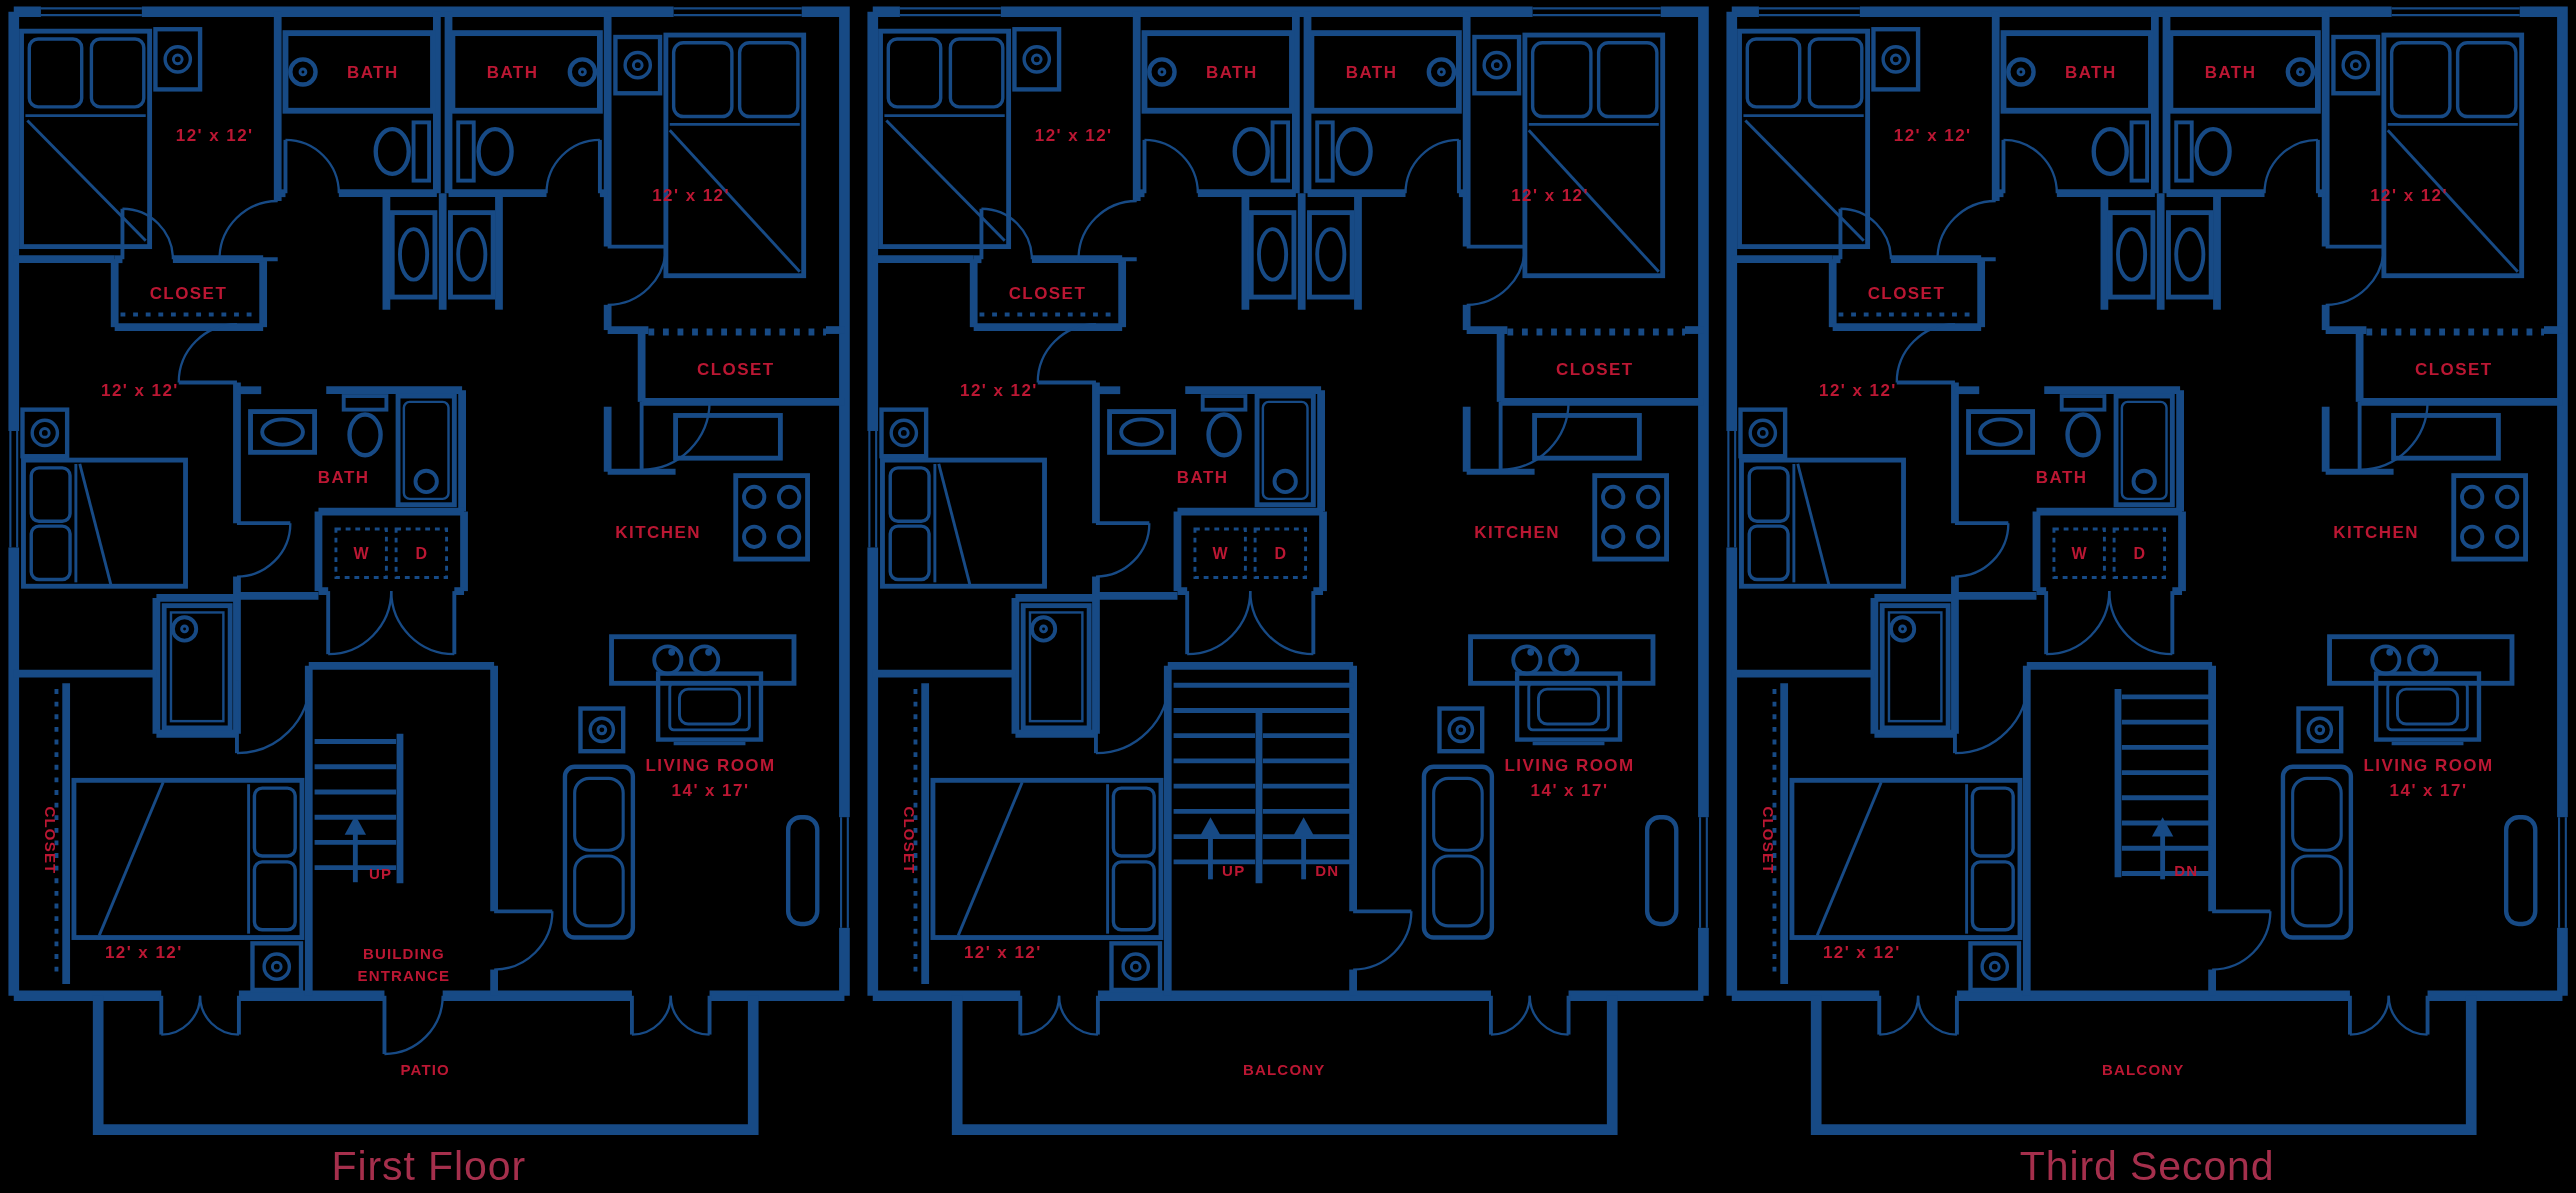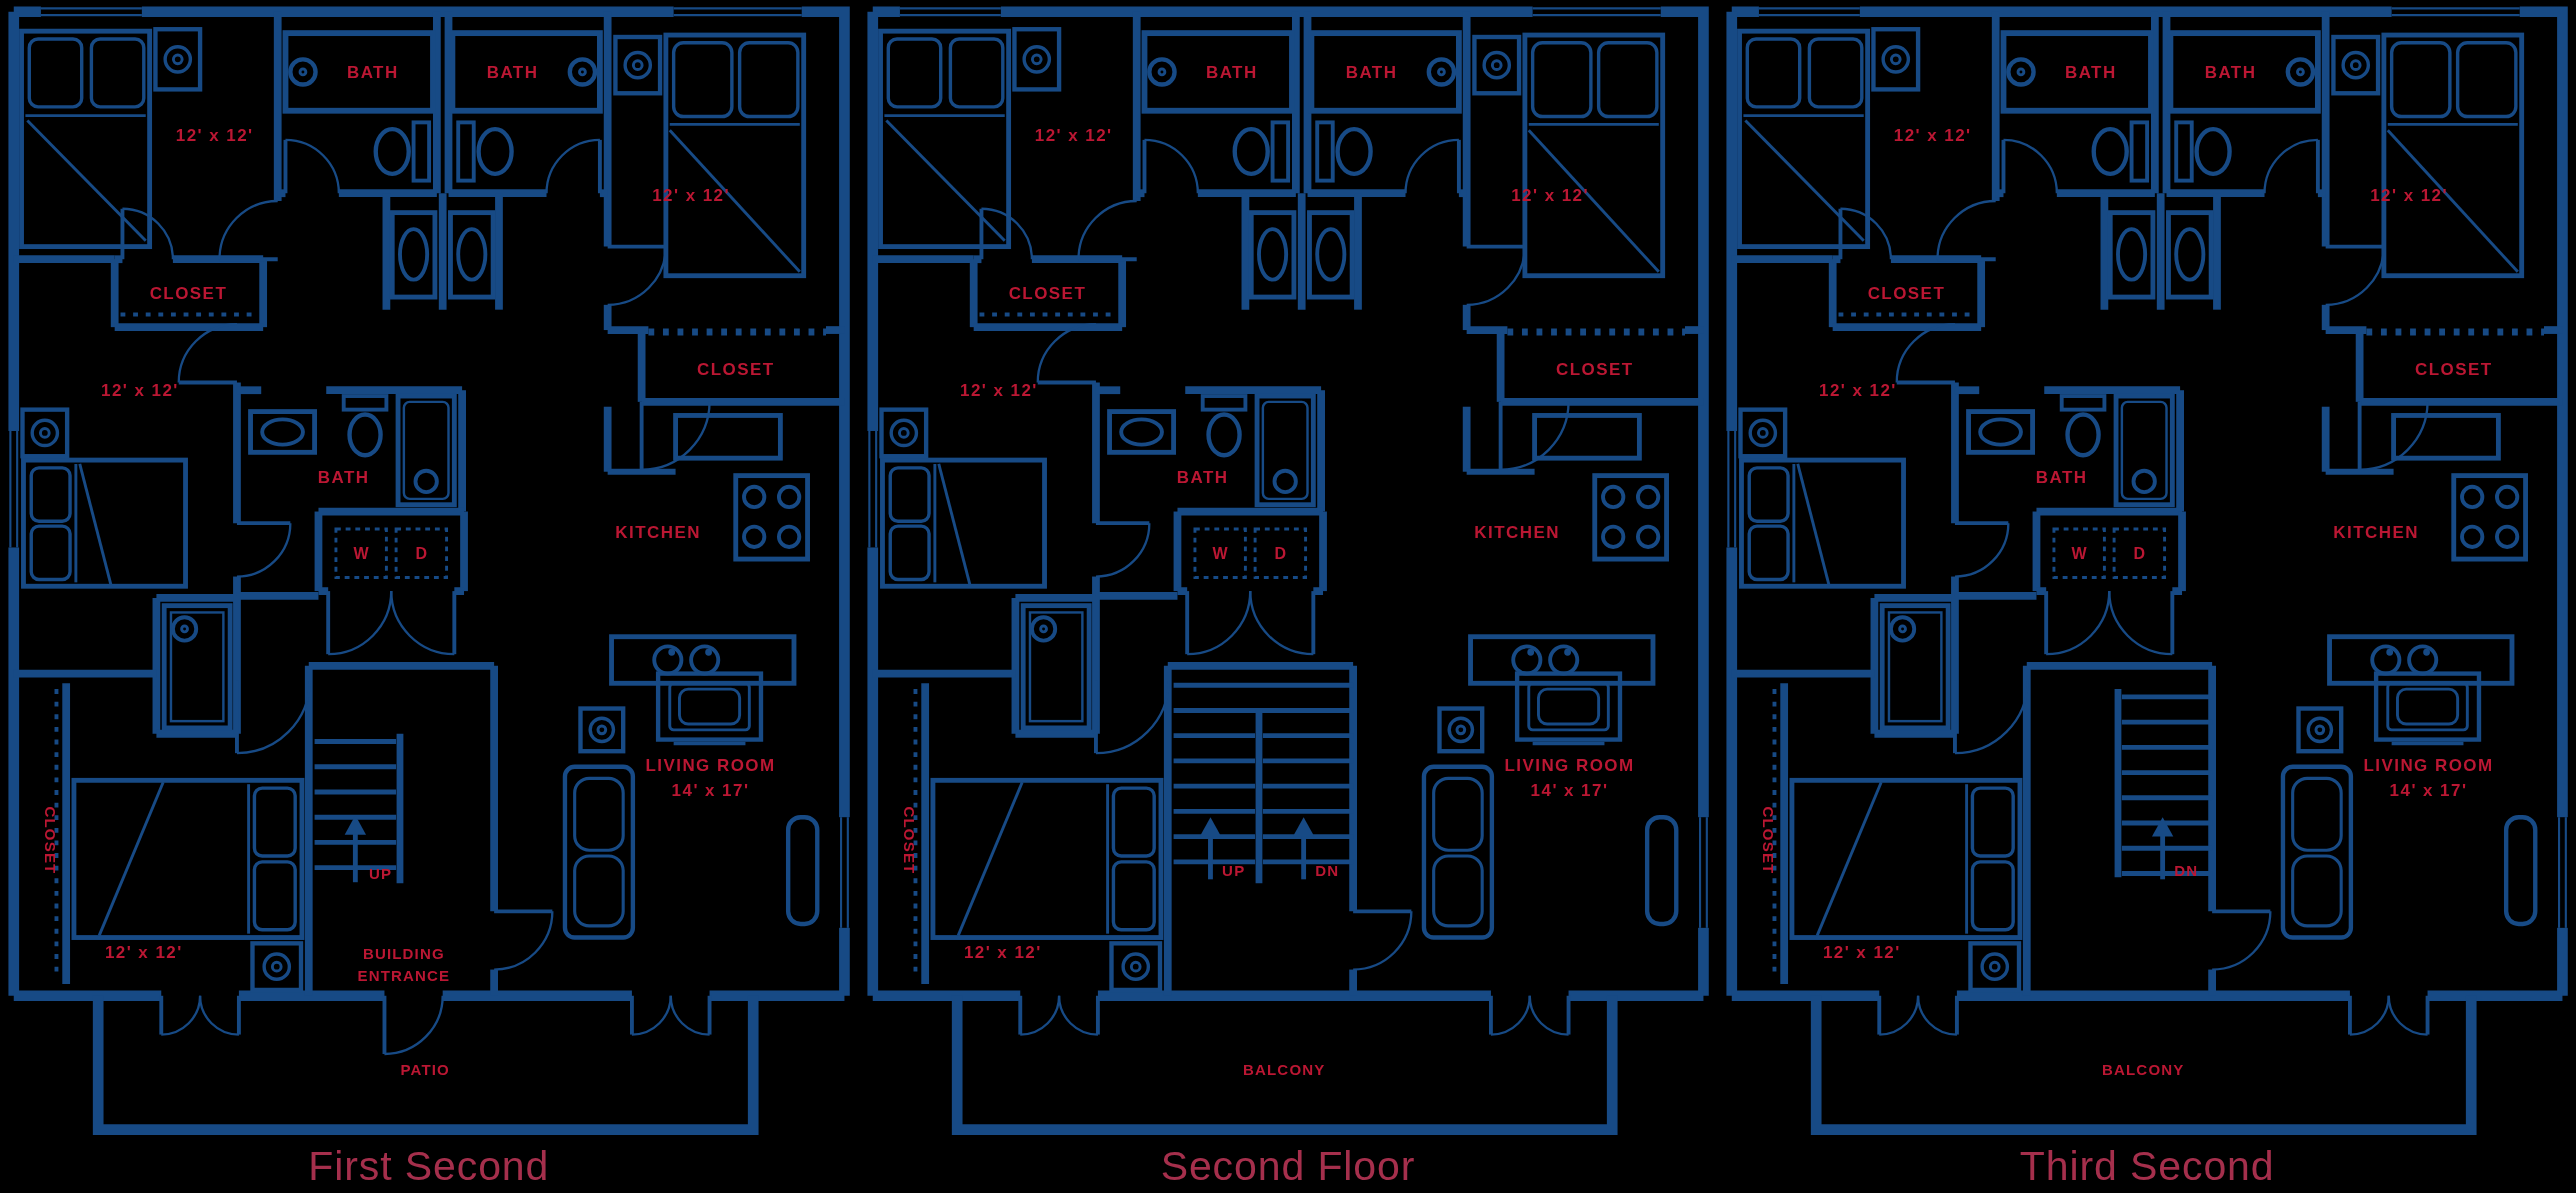--- a/index.html
+++ b/index.html
@@ -265,21 +265,21 @@
           <text x="726" y="790" class="room-label">LIVING ROOM</text>
           <text x="726" y="816" class="room-label">14' x 17'</text>
           <text x="366" y="572" class="wd-label">W</text>
           <text x="428" y="572" class="wd-label">D</text>
           <text x="432" y="1104" class="small-label">PATIO</text>
           <text x="374" y="902" class="start-label">UP</text>
           <text x="410" y="984" class="small-label">BUILDING</text>
           <text x="410" y="1007" class="small-label">ENTRANCE</text>
         </g>
       </svg>
-    <figcaption class="floor-title">First Second</figcaption>
+    <figcaption class="floor-title">First Floor</figcaption>
   </figure>
   <figure class="floor">
     <svg id="svg-f1" viewBox="0 0 872 1175" xmlns="http://www.w3.org/2000/svg">
         <g>
           <path d="M8,8 H864 V1022" stroke="#174a85" stroke-width="11" fill="none"></path>
           <path d="M8,8 V1022" stroke="#174a85" stroke-width="11" fill="none"></path>
           <path d="M8,1022 H160" stroke="#174a85" stroke-width="11" fill="none"></path>
           <path d="M240,1022 H645" stroke="#174a85" stroke-width="11" fill="none"></path>
           <path d="M725,1022 H864" stroke="#174a85" stroke-width="11" fill="none"></path>
           <path d="M95,1022 V1160 H770 V1022" stroke="#174a85" stroke-width="11" fill="none"></path>
@@ -504,21 +504,20 @@
           <text x="672" y="550" class="room-label">KITCHEN</text>
           <text x="726" y="790" class="room-label">LIVING ROOM</text>
           <text x="726" y="816" class="room-label">14' x 17'</text>
           <text x="366" y="572" class="wd-label">W</text>
           <text x="428" y="572" class="wd-label">D</text>
           <text x="432" y="1104" class="small-label">BALCONY</text>
           <text x="368" y="899" class="start-label">UP</text>
           <text x="464" y="899" class="start-label">DN</text>
         </g>
       </svg>
-    <figcaption class="floor-title">Second Floor</figcaption>
   </figure>
   <figure class="floor">
     <svg id="svg-f2" viewBox="0 0 872 1175" xmlns="http://www.w3.org/2000/svg">
         <g>
           <path d="M8,8 H864 V1022" stroke="#174a85" stroke-width="11" fill="none"></path>
           <path d="M8,8 V1022" stroke="#174a85" stroke-width="11" fill="none"></path>
           <path d="M8,1022 H160" stroke="#174a85" stroke-width="11" fill="none"></path>
           <path d="M240,1022 H645" stroke="#174a85" stroke-width="11" fill="none"></path>
           <path d="M725,1022 H864" stroke="#174a85" stroke-width="11" fill="none"></path>
           <path d="M95,1022 V1160 H770 V1022" stroke="#174a85" stroke-width="11" fill="none"></path>

